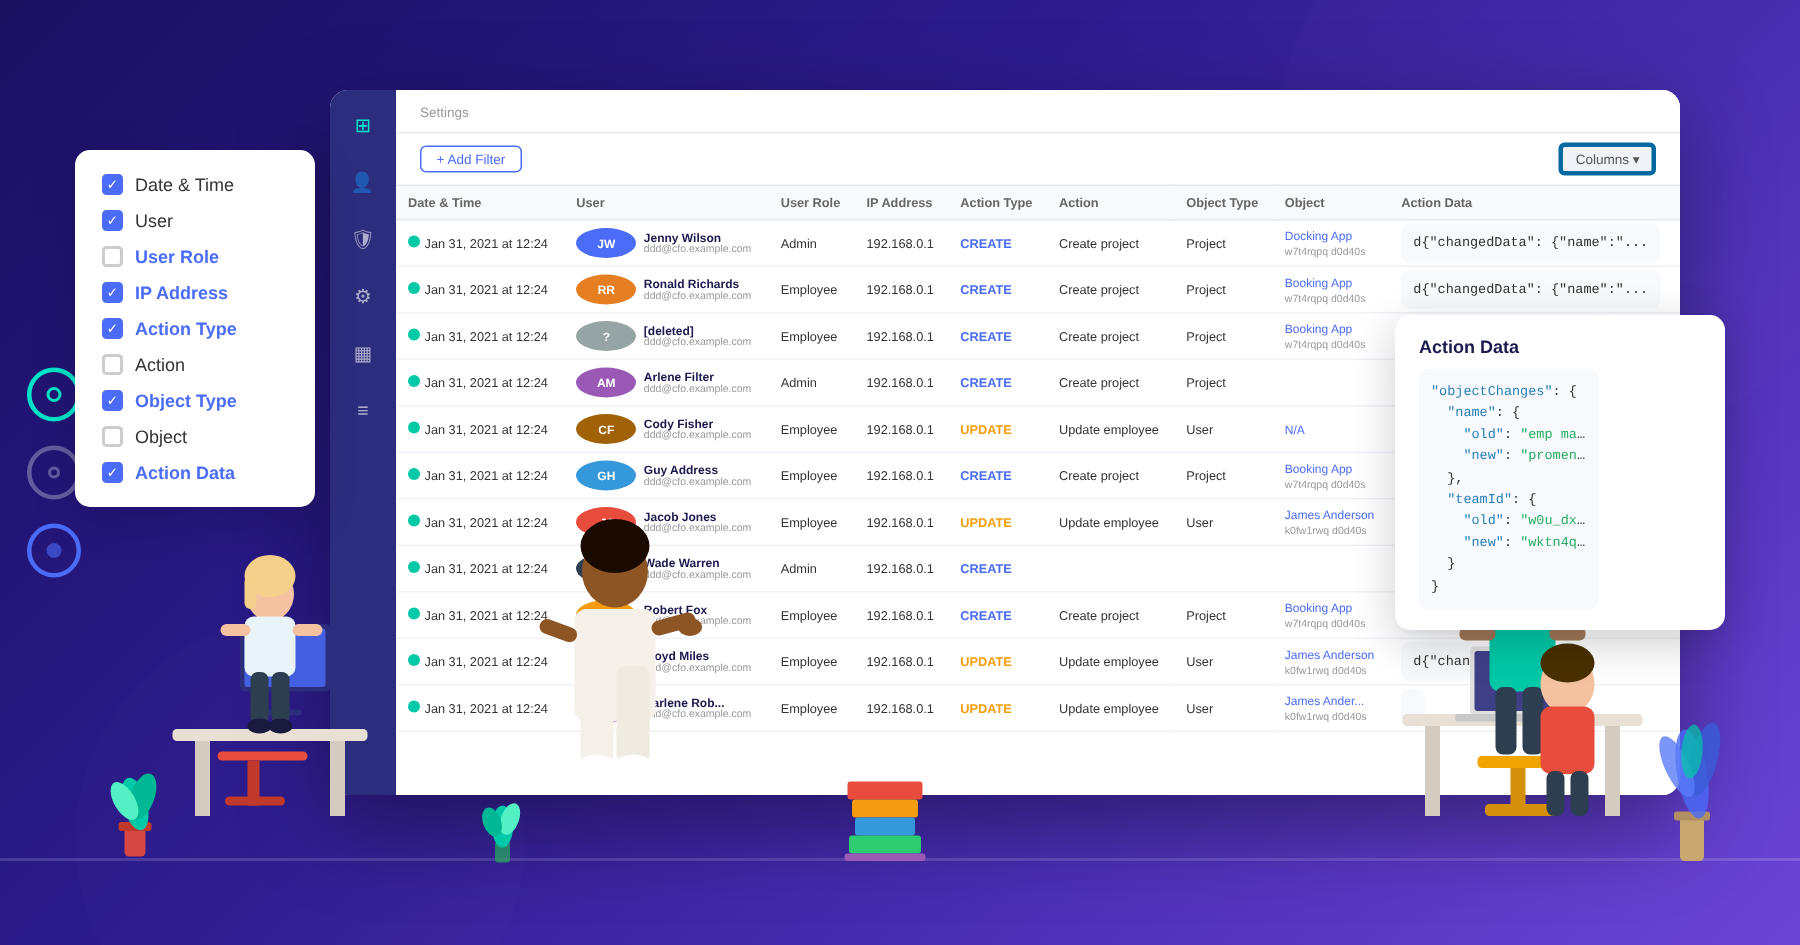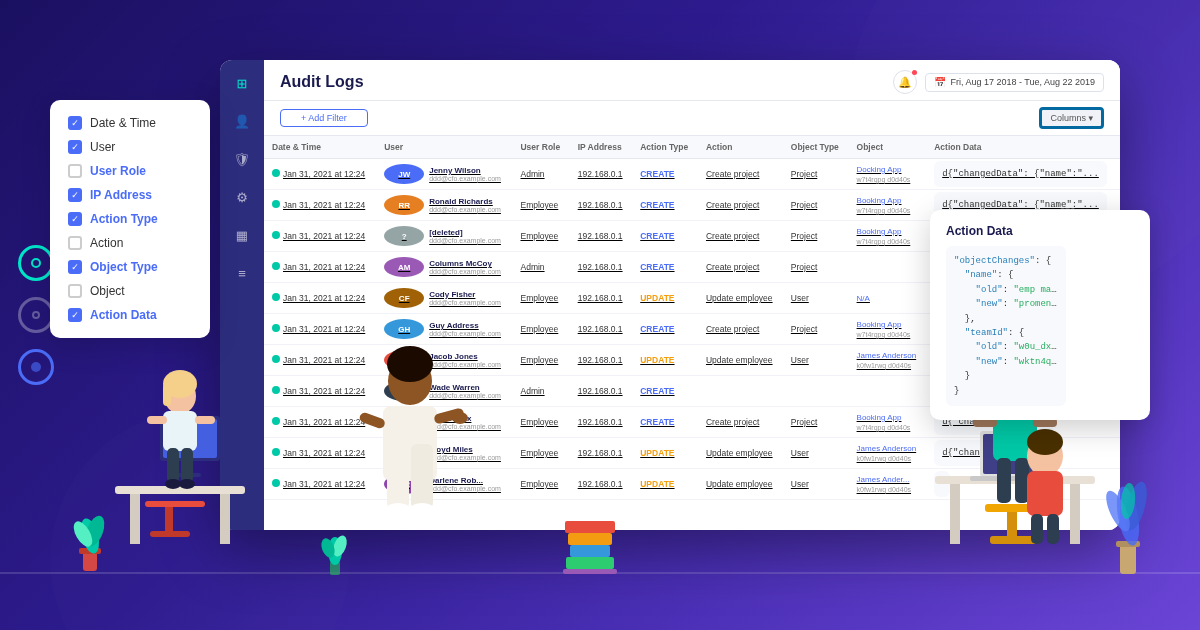--- a/index.html
+++ b/index.html
@@ -142,21 +142,21 @@
       display: flex;
       align-items: center;
       gap: 8px;
       background: white;
       border-bottom: 1px solid #e5e8ef;
     }
     .add-filter-btn {
       background: white;
       border: 1px solid #4a6cf7;
       border-radius: 4px;
-      padding: 3px 20px;
+      padding: 3px 10px;
       font-size: 9px;
       color: #4a6cf7;
       cursor: pointer;
       display: flex;
       align-items: center;
       gap: 3px;
     }
     .columns-btn {
       margin-left: auto;
       background: #f0f2f8;
@@ -183,21 +183,20 @@
       background: #f8f9fc;
       padding: 6px 8px;
       text-align: left;
       font-weight: 600;
       color: #666;
       border-bottom: 1px solid #e5e8ef;
       white-space: nowrap;
     }
     .audit-table tbody tr {
       border-bottom: 1px solid #f0f2f8;
-      text-decoration: underline;
     }
     .audit-table tbody td {
       padding: 5px 8px;
       color: #333;
       vertical-align: middle;
       white-space: nowrap;
     }
     .user-cell {
       display: flex;
       align-items: center;
@@ -469,33 +468,21 @@
       <div class="sidebar-icon">👤</div>
       <div class="sidebar-icon">🛡</div>
       <div class="sidebar-icon">⚙</div>
       <div class="sidebar-icon">▦</div>
       <div class="sidebar-icon">≡</div>
     </div>
 
     <div class="app-content">
 
       <div class="app-header">
-        <div class="page-title-row">
-          <div class="page-title">Audit Logs</div>
-          <div class="header-actions">
-            <div class="bell-btn" style="position:relative;">
-              🔔
-              <div class="notification-dot"></div>
-            </div>
-            <div class="date-range-btn">
-              <span class="cal-icon">📅</span>
-              <span>Fri, Aug 17 2018 - Tue, Aug 22 2019</span>
-            </div>
-          </div>
-        </div>
+        <div class="breadcrumb-row">Settings</div>
       </div>
 
       <div class="app-toolbar">
         <button class="add-filter-btn">+ Add Filter</button>
         <button class="columns-btn">Columns ▾</button>
       </div>
 
       <div class="audit-table">
         <table>
           <thead>
@@ -588,21 +575,21 @@
       </td>
     </tr>
               <tr>
       <td>
         <span class="status-dot"></span>Jan 31, 2021 at 12:24
       </td>
       <td>
         <div class="user-cell">
           <div class="user-avatar" style="background:#9b59b6">AM</div>
           <div class="user-info">
-            <span class="user-name">Columns McCoy</span>
+            <span class="user-name">Arlene Filter</span>
             <span class="user-email">ddd@cfo.example.com</span>
           </div>
         </div>
       </td>
       <td>Admin</td>
       <td>192.168.0.1</td>
       <td><span class="action-create">CREATE</span></td>
       <td>Create project</td>
       <td>Project</td>
       <td>

